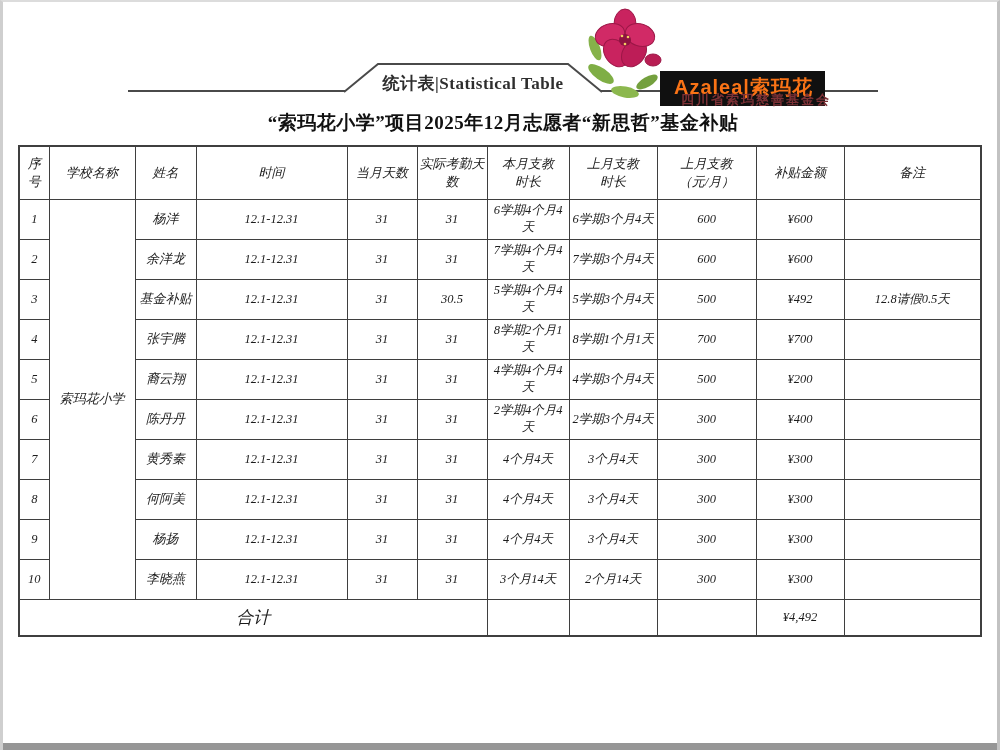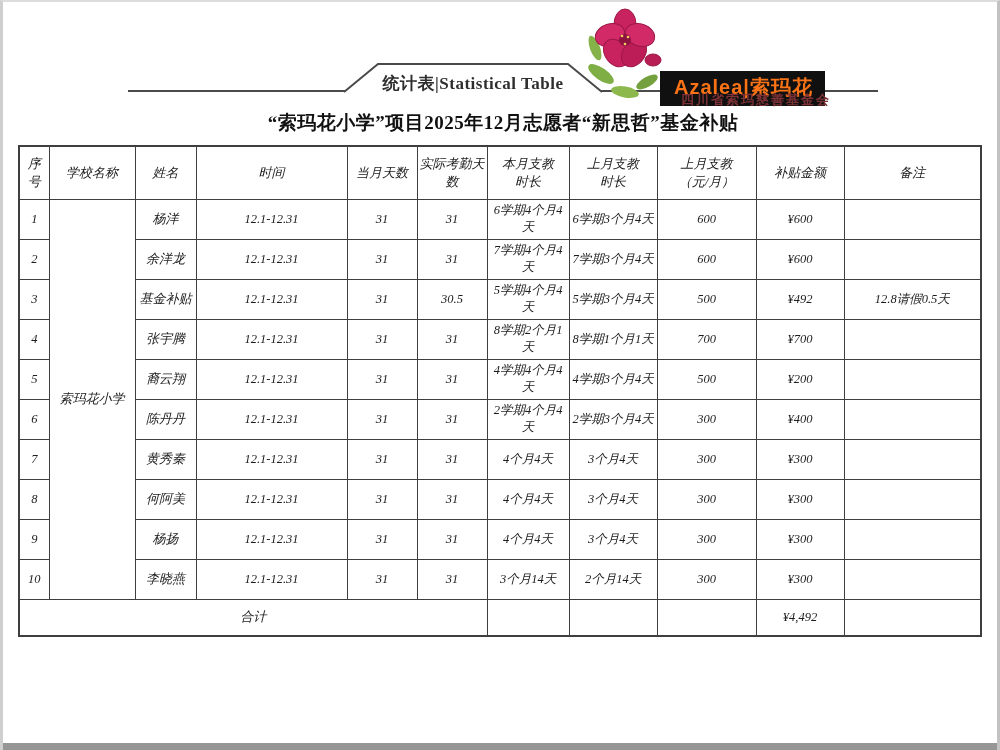--- a/index.html
+++ b/index.html
@@ -51,21 +51,21 @@
     border:1px solid #3f3f3f;text-align:center;vertical-align:middle;
     font-weight:normal;padding:1px 2px;overflow:hidden;
   }
   table.main{border:2px solid #3f3f3f;}
   tr.hdr-row{height:53px;}
   tr.data-row{height:40px;}
   tr.total-row{height:37px;}
   th.hdr{white-space:pre-line;font-size:13px;}
   td.name-cell{font-size:13px;margin-top:27px;}
   td.school-cell{font-size:13px;font-weight:bold;}
-  td.total-label{font-size:13px;}
+  td.total-label{font-size:17px;}
 </style>
 </head>
 <body>
 
 <div class="page">
 
   <div class="rule rule-left"></div>
   <div class="rule rule-right"></div>
   <svg class="trapezoid" width="258" height="31" viewBox="0 0 258 31">
     <path d="M0,30 L34,2 L224,2 L258,30" fill="#ffffff" stroke="#4a4a4a" stroke-width="2"></path>

